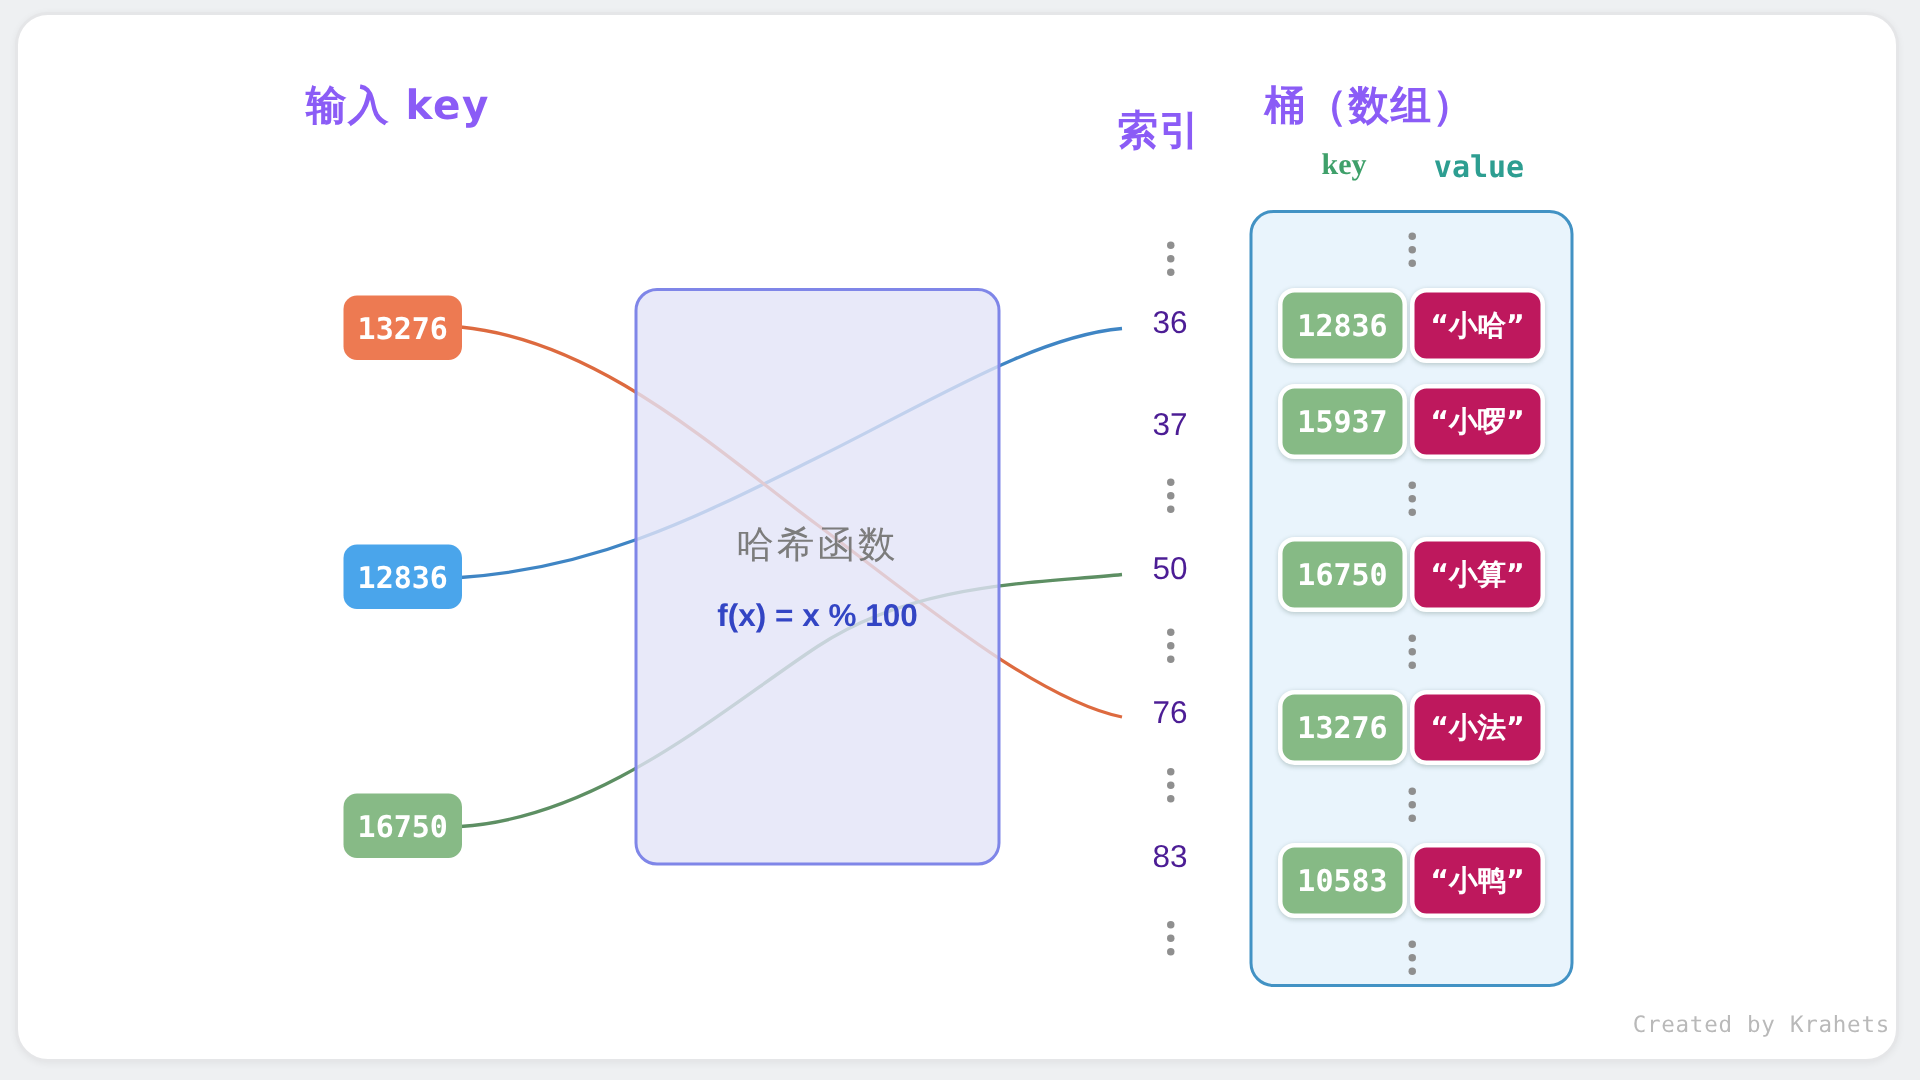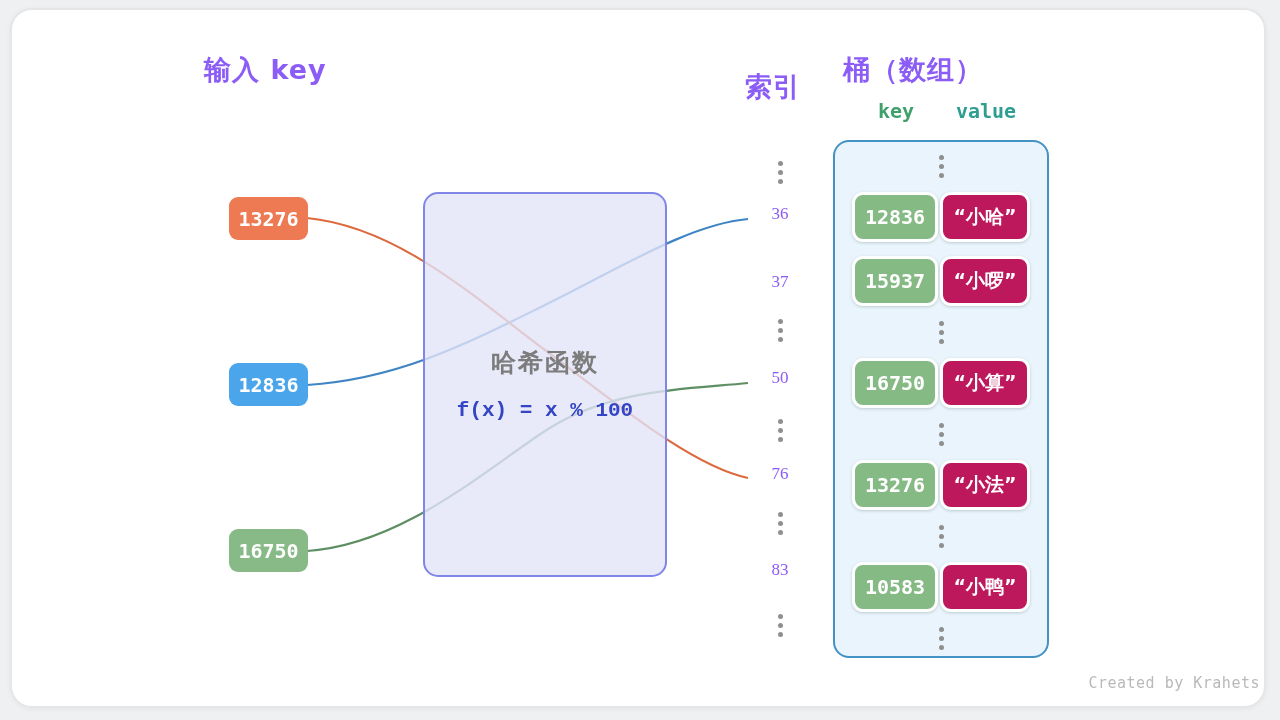--- a/index.html
+++ b/index.html
@@ -6,42 +6,42 @@
   body{width:1280px;height:720px;background:#eef0f2;font-family:"DejaVu Sans",sans-serif;overflow:hidden;}
   .page{position:relative;width:1280px;height:720px;}
   .card{position:absolute;left:10px;top:8px;width:1256px;height:700px;background:#ffffff;border:2px solid #e5e6e8;border-radius:22px;box-shadow:0 1px 5px rgba(0,0,0,0.05);box-sizing:border-box;}
 
   .hdr{position:absolute;color:#8b5cf6;font-size:27px;font-weight:600;letter-spacing:1px;font-family:"DejaVu Sans",sans-serif;}
   .hdr-input{left:204px;top:52px;}
   .hdr-index{left:745px;top:52px;margin-top:17px;}
   .hdr-bucket{left:843px;top:52px;}
 
   .kv-label{position:absolute;top:99px;font-family:"DejaVu Sans Mono",monospace;font-weight:bold;font-size:20px;text-align:center;}
-  .kv-key{left:853px;width:86px;color:#3fa06a;}
+  .kv-key{left:853px;width:86px;color:#3fa06a;font-family:Liberation Serif, serif;}
   .kv-value{left:941px;width:90px;color:#2d9e91;}
 
   .lines{position:absolute;left:0;top:0;}
   .lines path{fill:none;stroke-width:2.2px;}
 
   .key-box{position:absolute;left:229px;width:79px;height:43px;border-radius:9px;color:#fff;
     font-family:"DejaVu Sans Mono",monospace;font-size:20px;font-weight:bold;
     display:flex;align-items:center;justify-content:center;}
   .kb-orange{top:197px;background:#ed7a52;}
   .kb-blue{top:363px;background:#4aa5eb;}
   .kb-green{top:529px;background:#87ba86;}
 
   .hash-box{position:absolute;left:423px;top:192px;width:244px;height:385px;border-radius:15px;
     background:rgba(226,227,248,0.80);border:2px solid #7f86e8;box-sizing:border-box;}
-  .hash-title{position:absolute;left:0;right:0;top:152px;text-align:center;color:#7c7c7c;font-size:25px;font-weight:bold;letter-spacing:2px;}
+  .hash-title{position:absolute;left:0;right:0;top:152px;text-align:center;color:#7c7c7c;font-size:25px;font-weight:normal;letter-spacing:2px;}
   .hash-formula{position:absolute;left:0;right:0;top:205px;text-align:center;color:#3345c4;
-    font-family:Liberation Mono, monospace;font-size:21px;font-weight:bold;}
+    font-family:Liberation Sans, sans-serif;font-size:21px;font-weight:bold;}
 
   .index-col{position:absolute;left:748px;top:0;width:64px;height:720px;}
   .idx{position:absolute;width:100%;text-align:center;}
-  .idx-num{font-family:Liberation Serif, serif;font-size:17px;color:#8b5cf6;}
+  .idx-num{font-family:Liberation Sans, sans-serif;font-size:21px;color:#4c1d95;}
   .idx-dots{display:flex;justify-content:center;}
 
   .vdots{display:flex;flex-direction:column;gap:4px;height:24px;justify-content:center;align-items:center;}
   .vdots i{width:5px;height:5px;background:#8f8f8f;border-radius:50%;display:block;}
 
   .bucket{position:absolute;left:833px;top:140px;width:216px;height:518px;background:#e9f4fc;
     border:2px solid #4292c4;border-radius:16px;box-sizing:border-box;
     display:flex;flex-direction:column;align-items:center;gap:14px;padding-top:12px;}
   .pair{display:flex;gap:2px;}
   .cell{height:50px;border:3px solid #ffffff;border-radius:11px;box-sizing:border-box;

